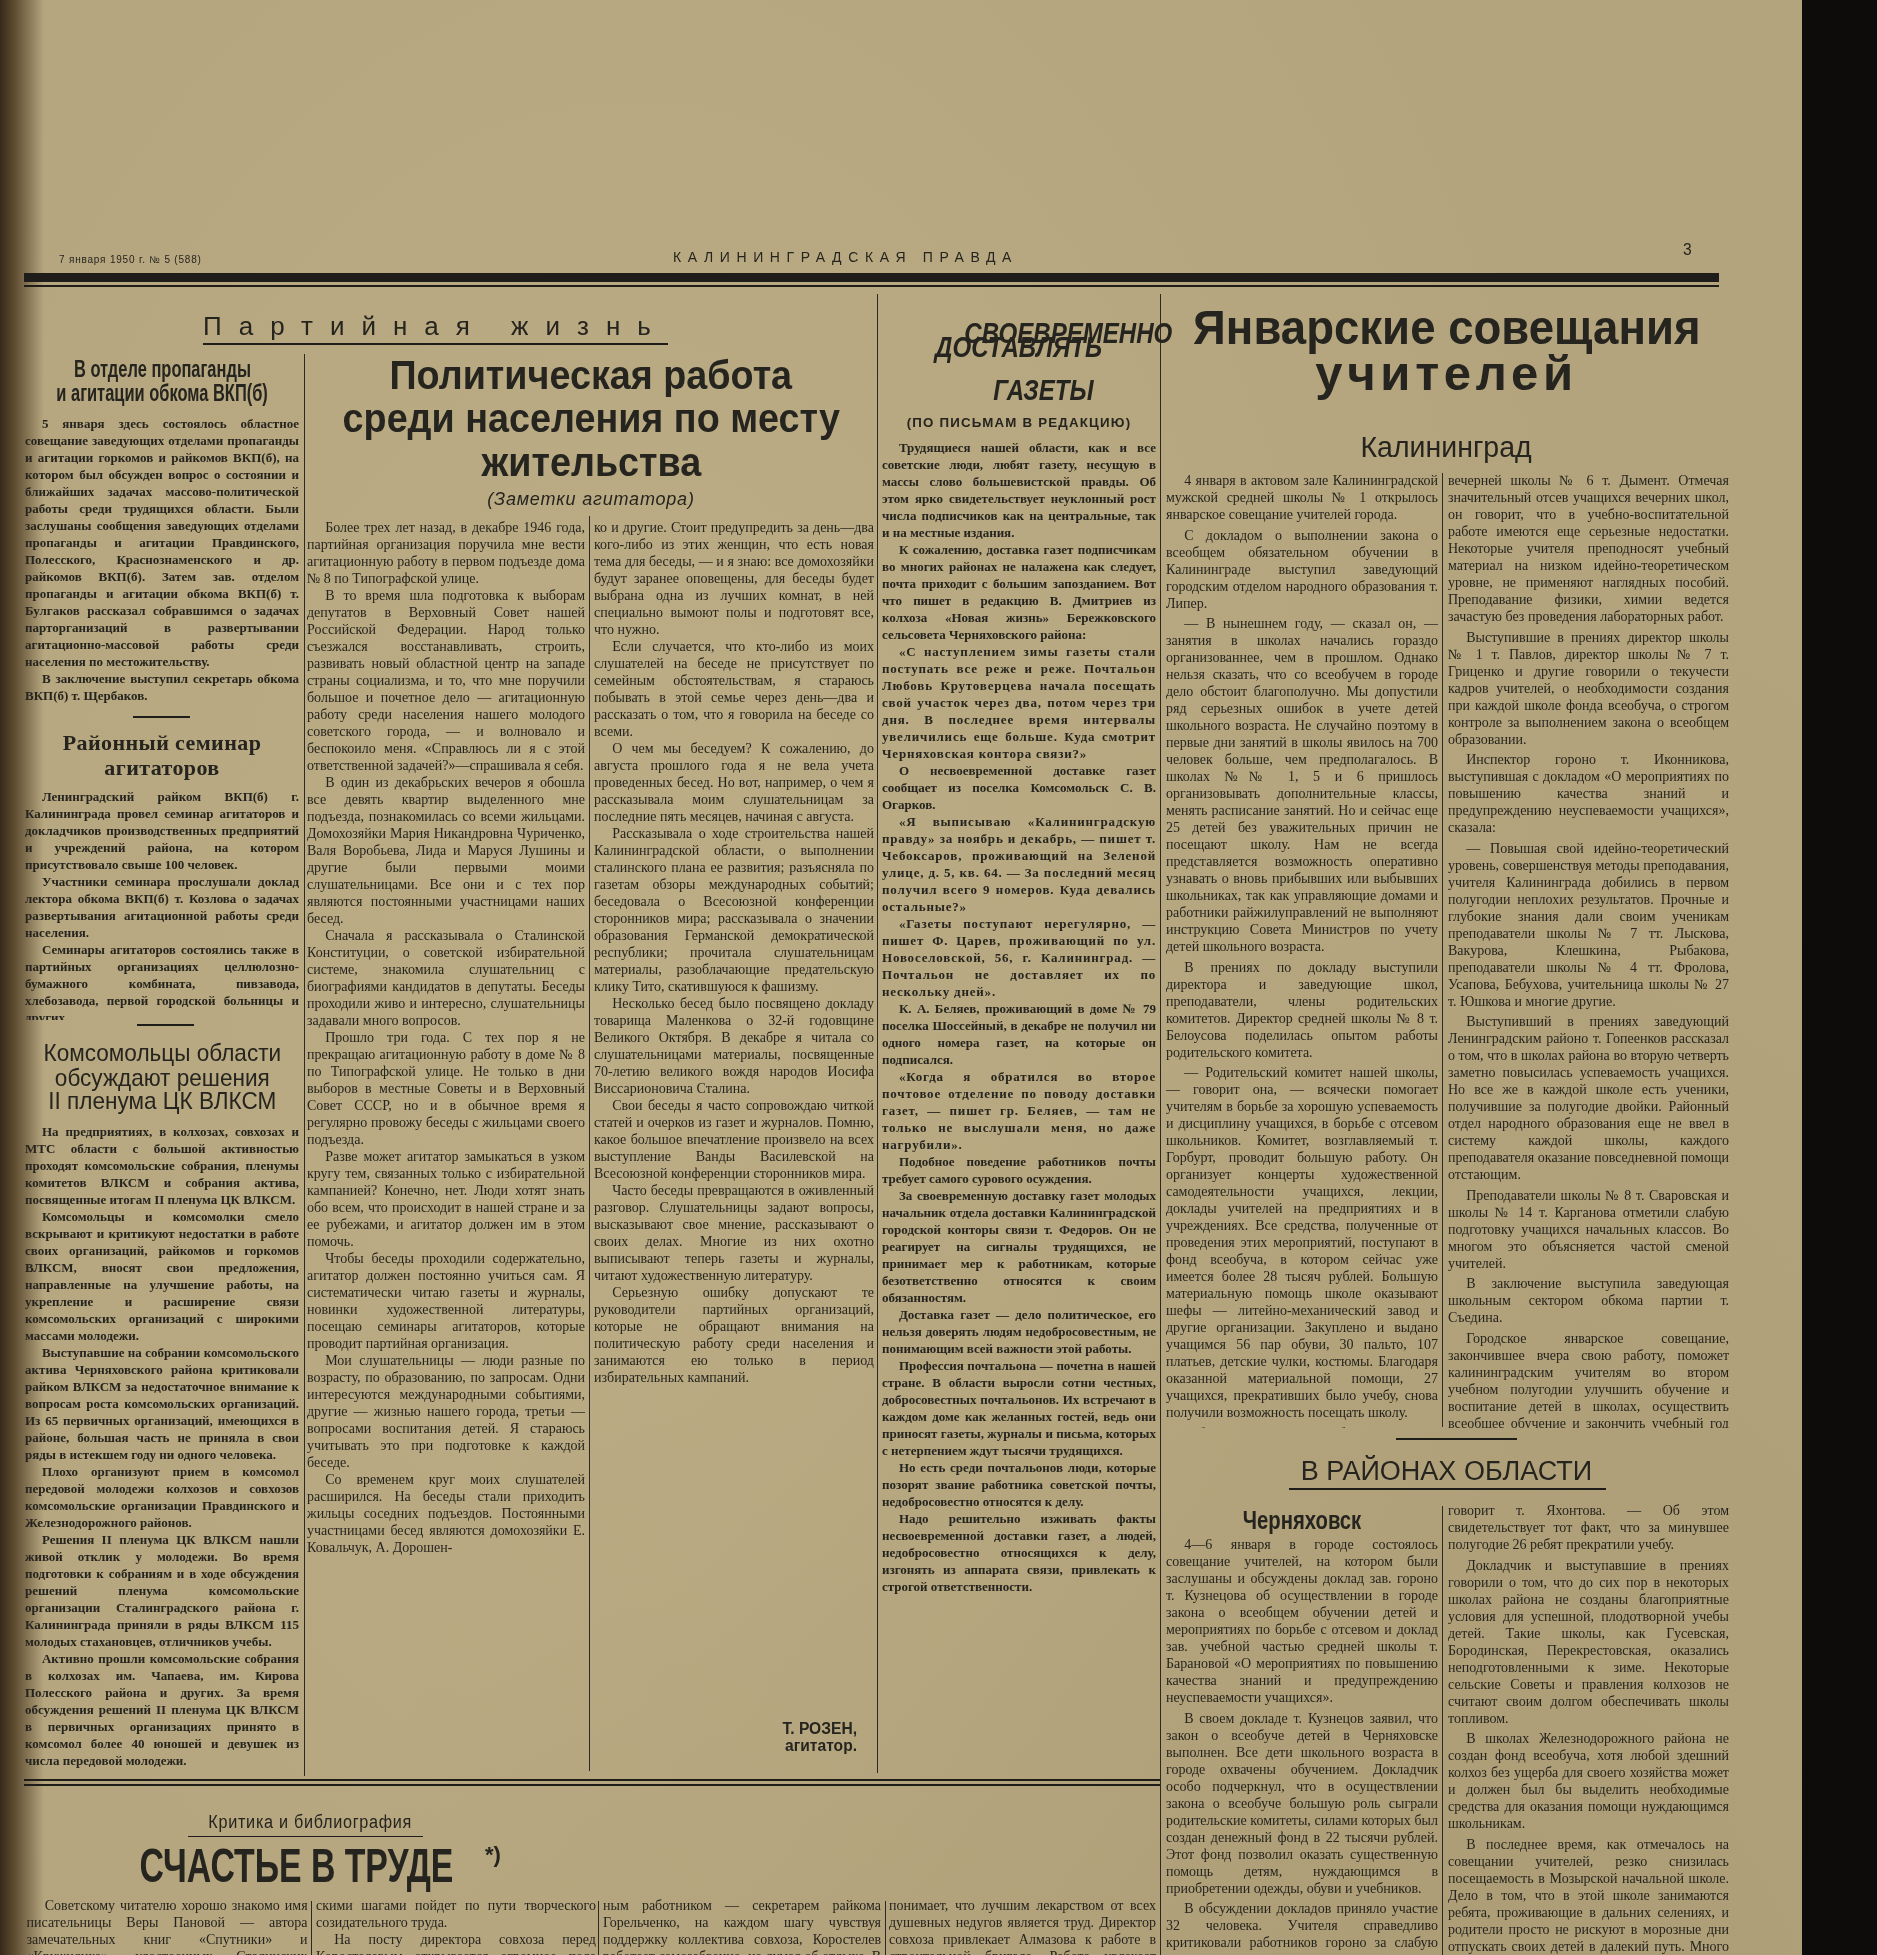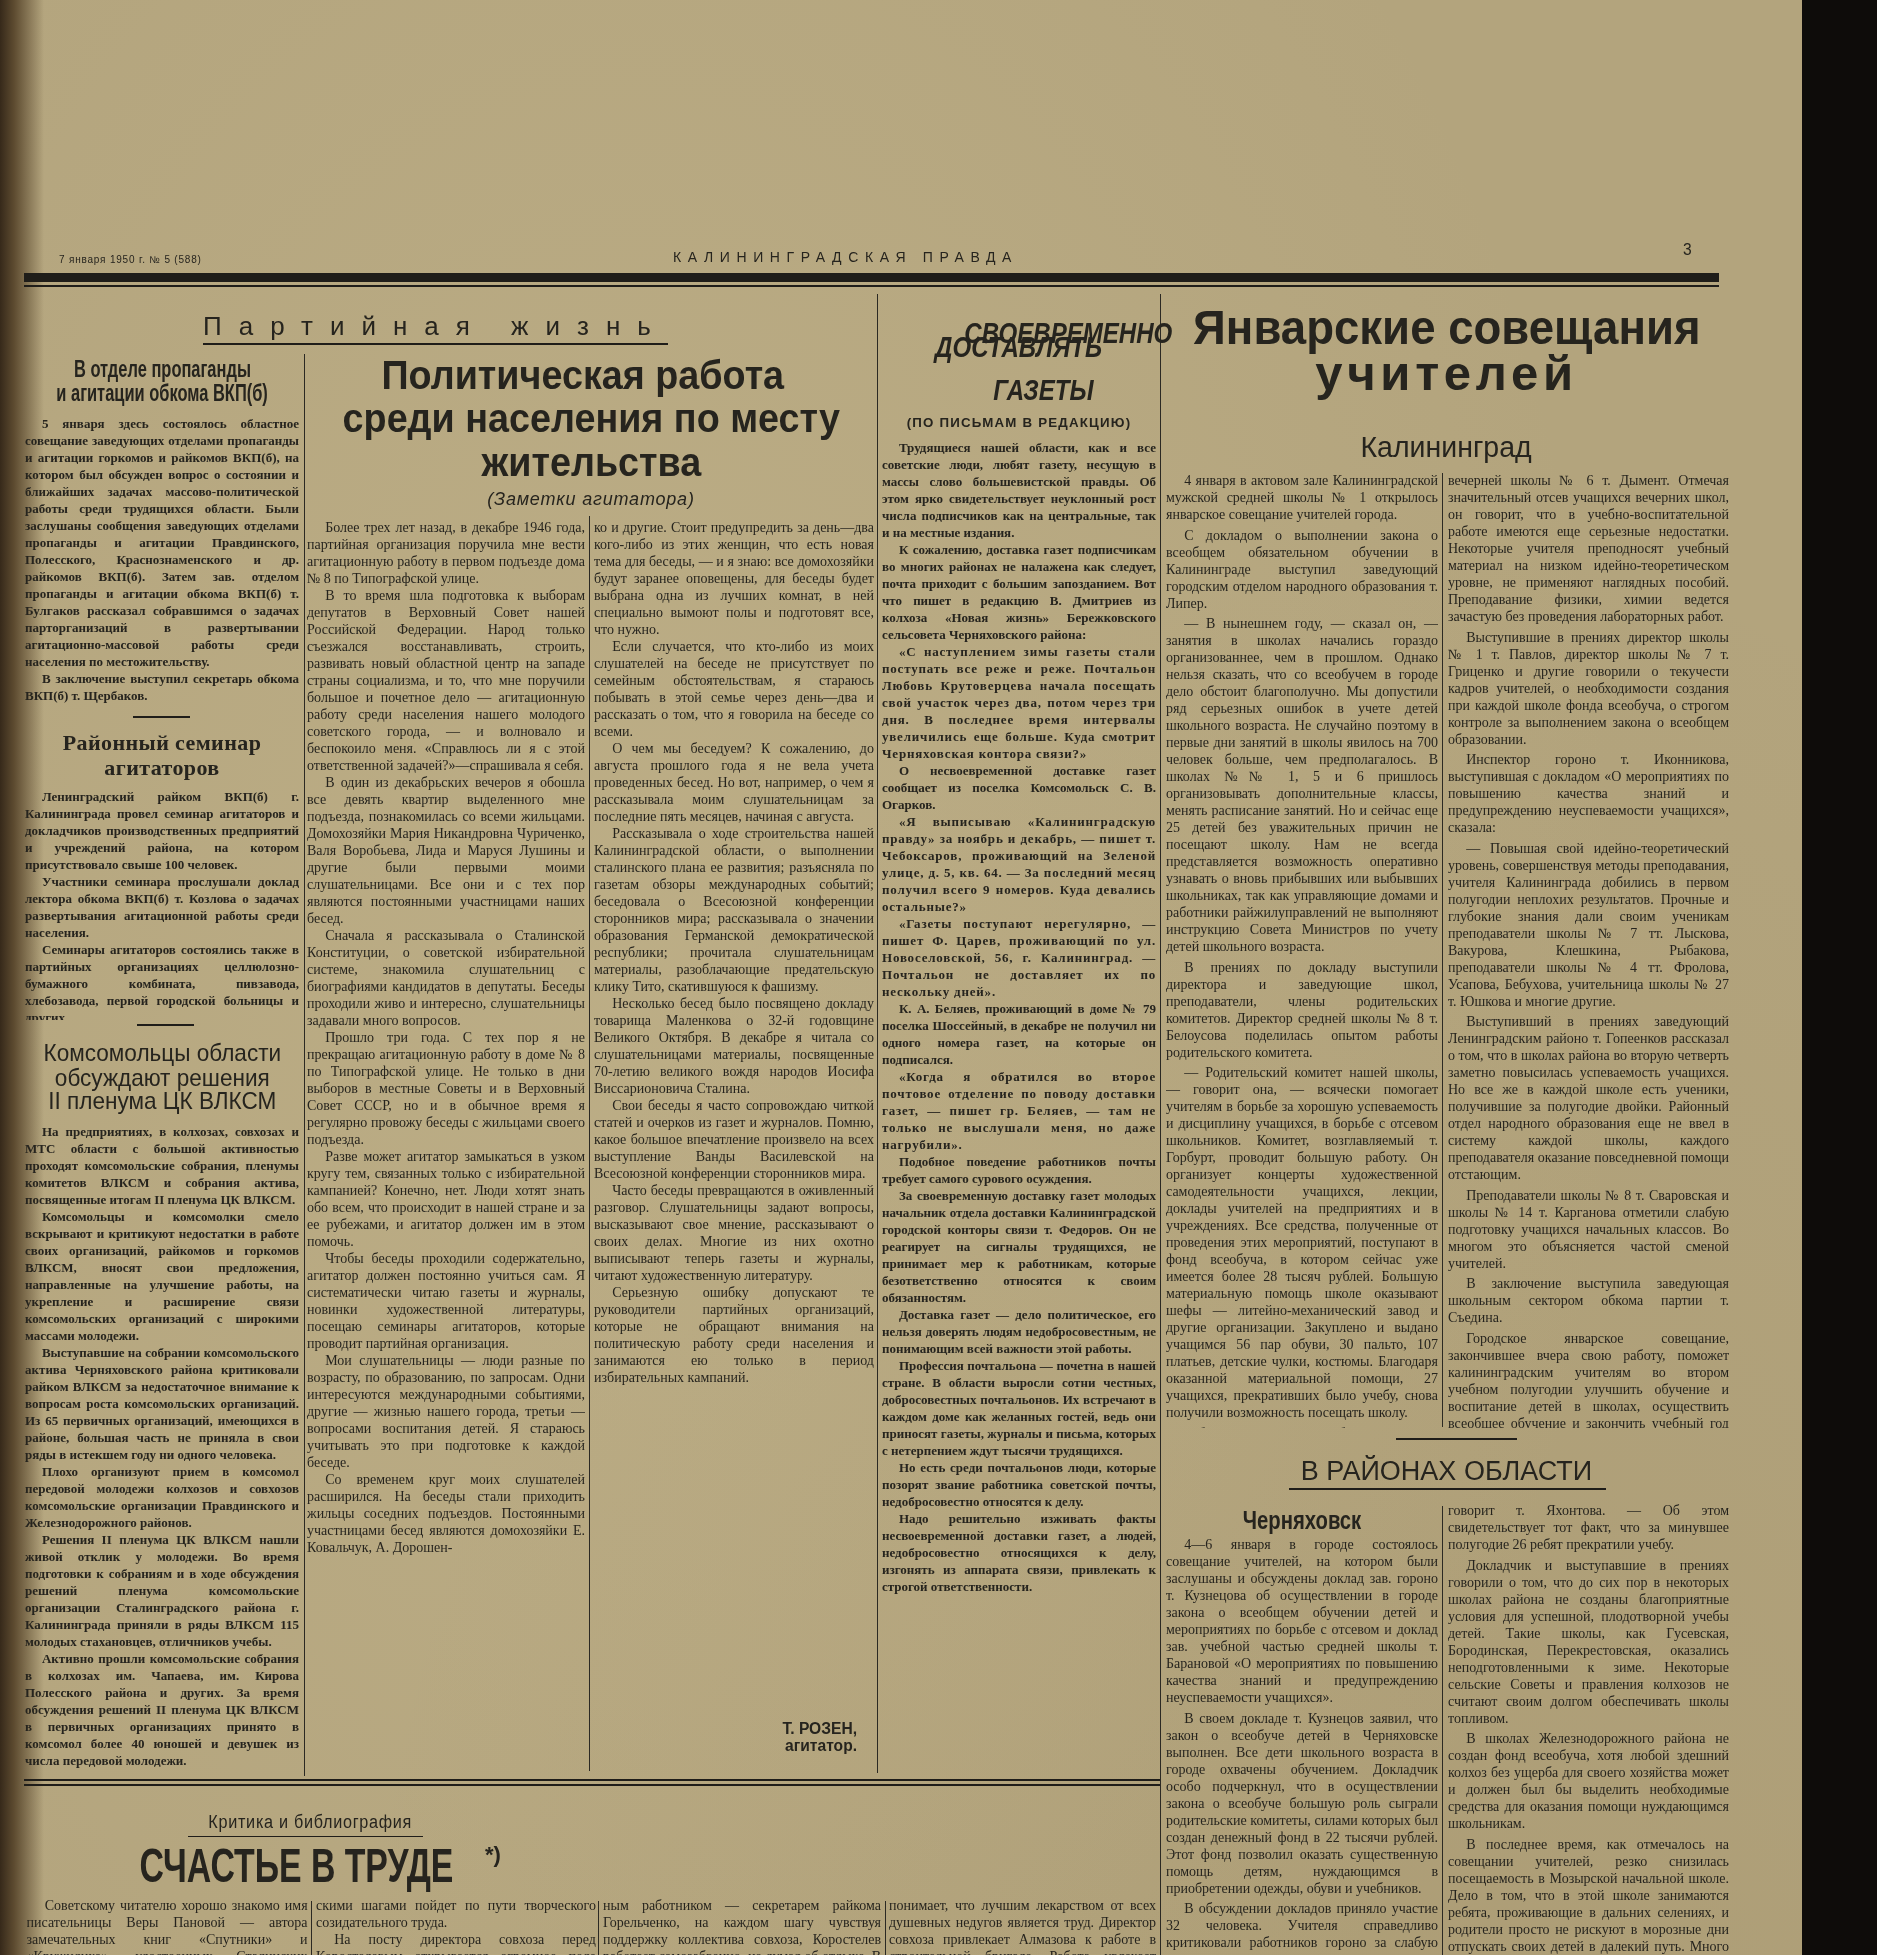--- a/index.html
+++ b/index.html
@@ -104,21 +104,21 @@
   </div>
 <div class="col heavy" style="left:25px;top:1123px;width:274px;height:657px;">
     <p class="para">На предприятиях, в колхозах, совхозах и МТС области с большой активностью проходят комсомольские собрания, пленумы комитетов ВЛКСМ и собрания актива, посвященные итогам II пленума ЦК ВЛКСМ.</p>
     <p class="para">Комсомольцы и комсомолки смело вскрывают и критикуют недостатки в работе своих организаций, райкомов и горкомов ВЛКСМ, вносят свои предложения, направленные на улучшение работы, на укрепление и расширение связи комсомольских организаций с широкими массами молодежи.</p>
     <p class="para">Выступавшие на собрании комсомольского актива Черняховского района критиковали райком ВЛКСМ за недостаточное внимание к вопросам роста комсомольских организаций. Из 65 первичных организаций, имеющихся в районе, большая часть не приняла в свои ряды в истекшем году ни одного человека.</p>
     <p class="para">Плохо организуют прием в комсомол передовой молодежи колхозов и совхозов комсомольские организации Правдинского и Железнодорожного районов.</p>
     <p class="para">Решения II пленума ЦК ВЛКСМ нашли живой отклик у молодежи. Во время подготовки к собраниям и в ходе обсуждения решений пленума комсомольские организации Сталинградского района г. Калининграда приняли в ряды ВЛКСМ 115 молодых стахановцев, отличников учебы.</p>
     <p class="para">Активно прошли комсомольские собрания в колхозах им. Чапаева, им. Кирова Полесского района и других. За время обсуждения решений II пленума ЦК ВЛКСМ в первичных организациях принято в комсомол более 40 юношей и девушек из числа передовой молодежи.</p>
   </div>
 
-<div class="hl h-political" style="left:298px;top:352px;width:570px;">
+<div class="hl h-political" style="left:306px;top:352px;width:570px;">
     <span style="transform:scaleX(.92);">Политическая работа</span>
   </div>
 <div class="hl h-political" style="left:306px;top:395px;width:570px;">
     <span style="transform:scaleX(.92);">среди населения по месту</span>
   </div>
 <div class="hl h-political" style="left:306px;top:439px;width:570px;">
     <span style="transform:scaleX(.92);">жительства</span>
   </div>
 <div class="hl h-political-sub" style="left:306px;top:490px;width:570px;">
     <span>(Заметки агитатора)</span>

